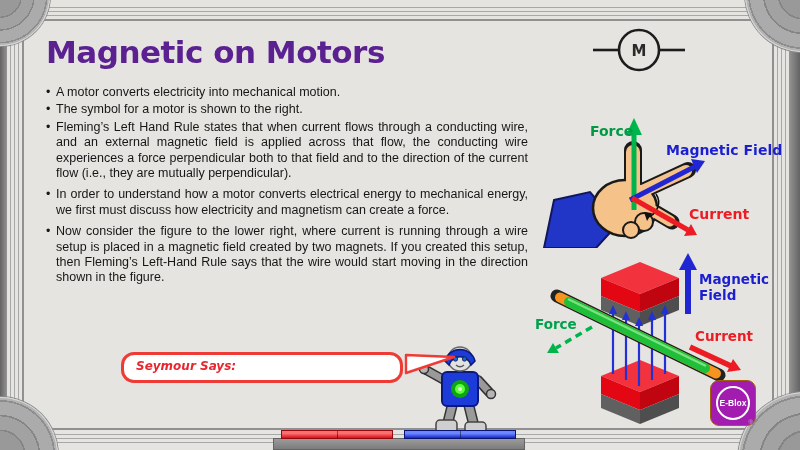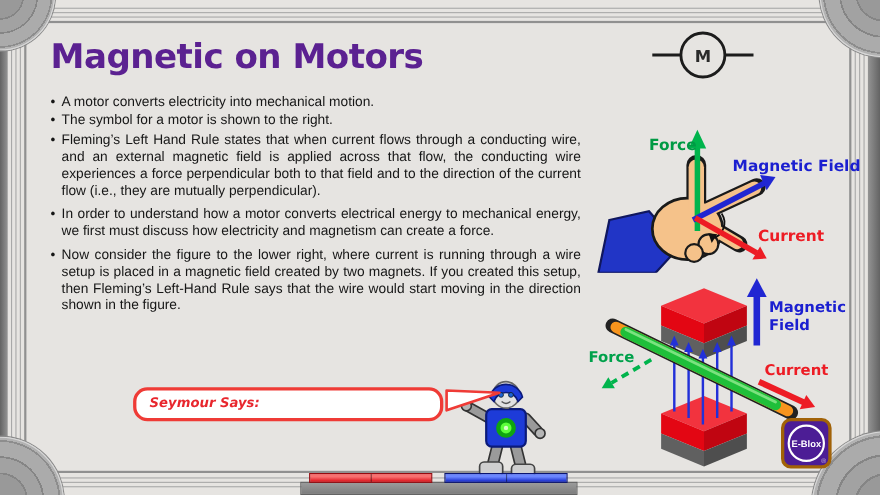--- a/index.html
+++ b/index.html
@@ -38,21 +38,21 @@
     background:#fff;border:3px solid #EF3B36;border-radius:13px;
     padding:4px 24px 5px 12px;z-index:3;margin-left:45px;}
   .seymour-h{font-family:"DejaVu Sans",sans-serif;font-style:italic;font-weight:bold;
     font-size:12px;color:#E8262D;margin-bottom:2px;}
   .seymour-b{font-weight:bold;font-size:9.6px;line-height:13px;color:#000;
     text-align:justify;}
   .tail{position:absolute;left:404px;top:351px;z-index:4;}
   .robot{position:absolute;left:412px;top:334px;z-index:2;}
   
   .logo{position:absolute;left:710px;top:380px;width:46px;height:46px;
-    background:#4c1d95;border:3px solid #a16207;border-radius:9px;z-index:6;
+    background:#a21caf;border:1px solid #a16207;border-radius:9px;z-index:6;
     display:flex;align-items:center;justify-content:center;box-sizing:border-box;}
   .logo-ring{width:34px;height:34px;border:2px solid #fff;border-radius:50%;
     display:flex;align-items:center;justify-content:center;box-sizing:border-box;}
   .logo-text{color:#fff;font-weight:bold;font-size:8.5px;letter-spacing:0;}
   .logo-reg{position:absolute;right:2px;bottom:0px;color:#cbb8de;font-size:6px;}
   
   .brick-base{position:absolute;left:273px;top:438px;width:252px;height:12px;
     background:linear-gradient(#9b9b9b,#7c7c7c);border:1px solid #636363;
     box-sizing:border-box;z-index:4;}
   .brick{position:absolute;top:430px;width:112px;height:9px;box-sizing:border-box;z-index:4;}

